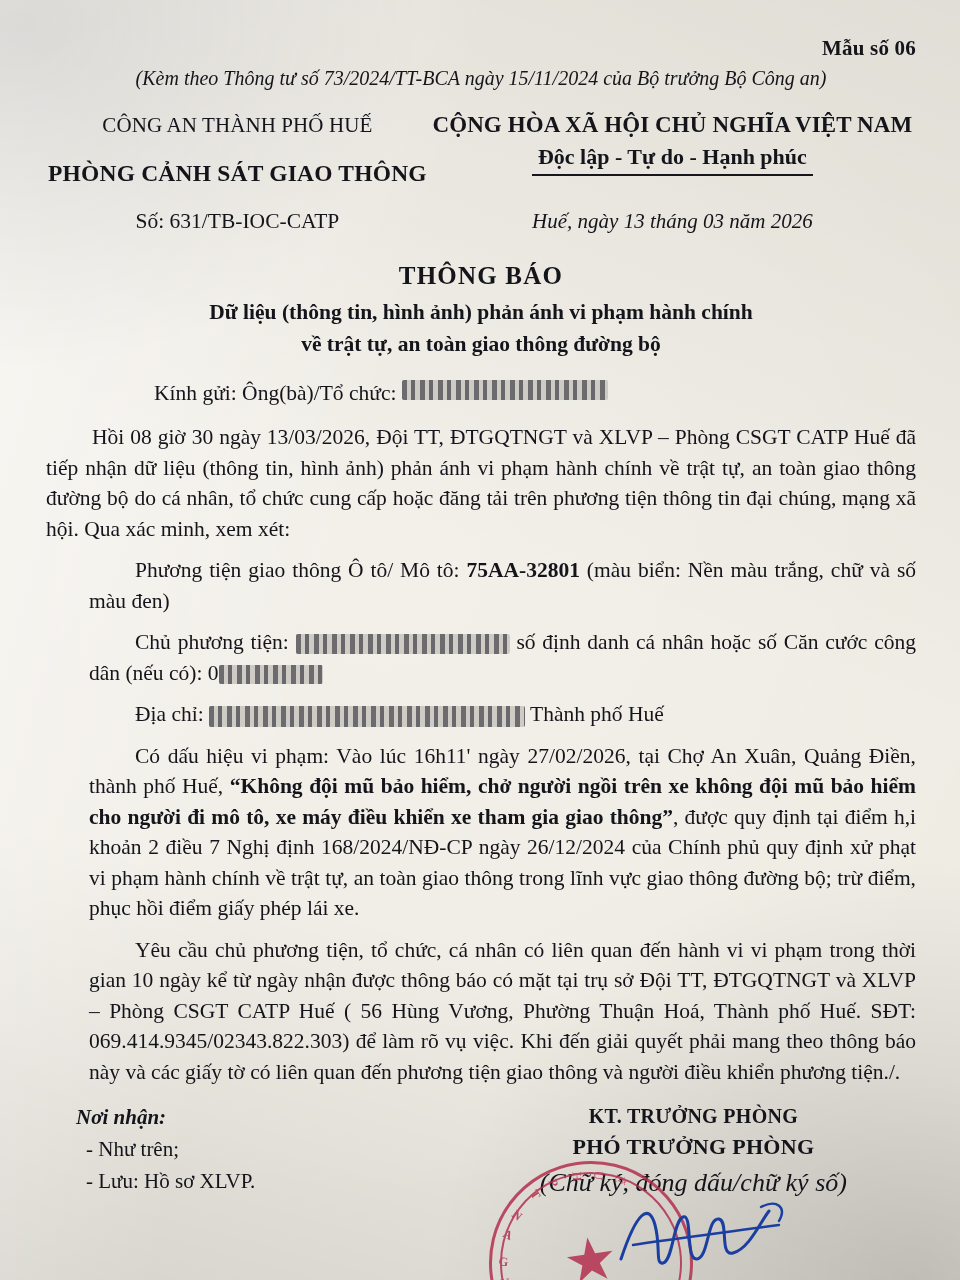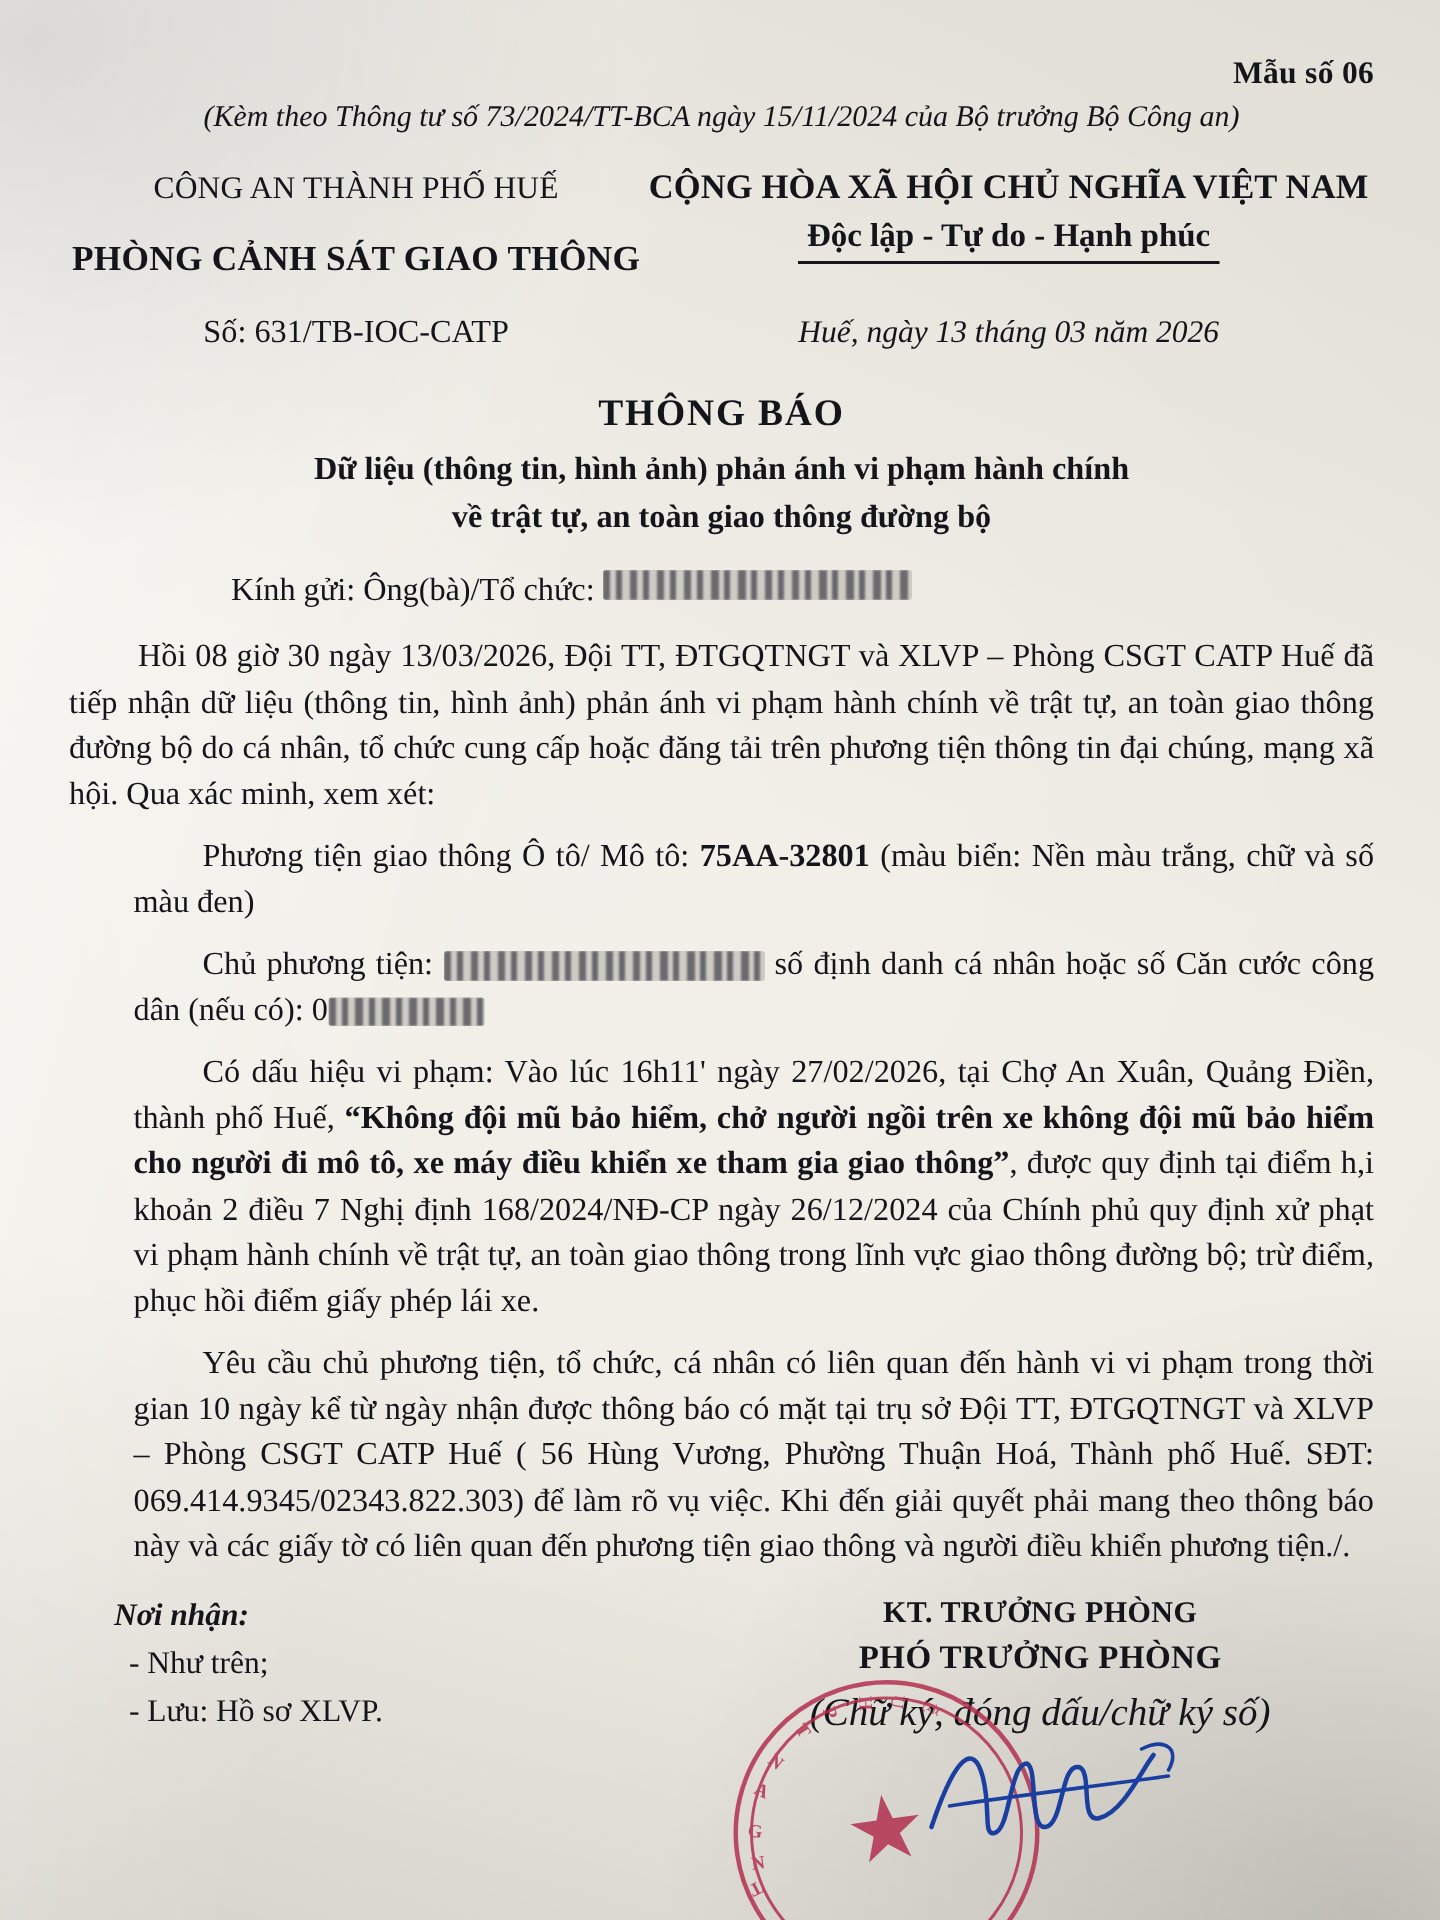--- a/index.html
+++ b/index.html
@@ -309,20 +309,25 @@
       <span class="b">75AA-32801</span>
       <span>(màu biển: Nền màu trắng, chữ và số màu đen)</span>
     </p>
 
     <p class="body tight">
       <span>Chủ phương tiện:</span>
       <span class="redacted r-w2"></span>
       <span>số định danh cá nhân hoặc số Căn cước công dân (nếu có): 0</span><span class="redacted r-w3"></span>
     </p>
 
+    <p class="body tight">
+      <span>Địa chỉ:</span>
+      <span class="redacted r-w4"></span>
+      <span>Thành phố Huế</span>
+    </p>
 
     <p class="body tight">
       <span>Có dấu hiệu vi phạm: Vào lúc 16h11' ngày 27/02/2026, tại Chợ An Xuân, Quảng Điền, thành phố Huế,</span>
       <span class="b">“Không đội mũ bảo hiểm, chở người ngồi trên xe không đội mũ bảo hiểm cho người đi mô tô, xe máy điều khiển xe tham gia giao thông”</span><span>, được quy định tại điểm h,i khoản 2 điều 7 Nghị định 168/2024/NĐ-CP ngày 26/12/2024 của Chính phủ quy định xử phạt vi phạm hành chính về trật tự, an toàn giao thông trong lĩnh vực giao thông đường bộ; trừ điểm, phục hồi điểm giấy phép lái xe.</span>
     </p>
 
     <p class="body tight">Yêu cầu chủ phương tiện, tổ chức, cá nhân có liên quan đến hành vi vi phạm trong thời gian 10 ngày kể từ ngày nhận được thông báo có mặt tại trụ sở Đội TT, ĐTGQTNGT và XLVP – Phòng CSGT CATP Huế ( 56 Hùng Vương, Phường Thuận Hoá, Thành phố Huế. SĐT: 069.414.9345/02343.822.303) để làm rõ vụ việc. Khi đến giải quyết phải mang theo thông báo này và các giấy tờ có liên quan đến phương tiện giao thông và người điều khiển phương tiện./.</p>
 
     <div class="footer">
       <div class="foot-left">

